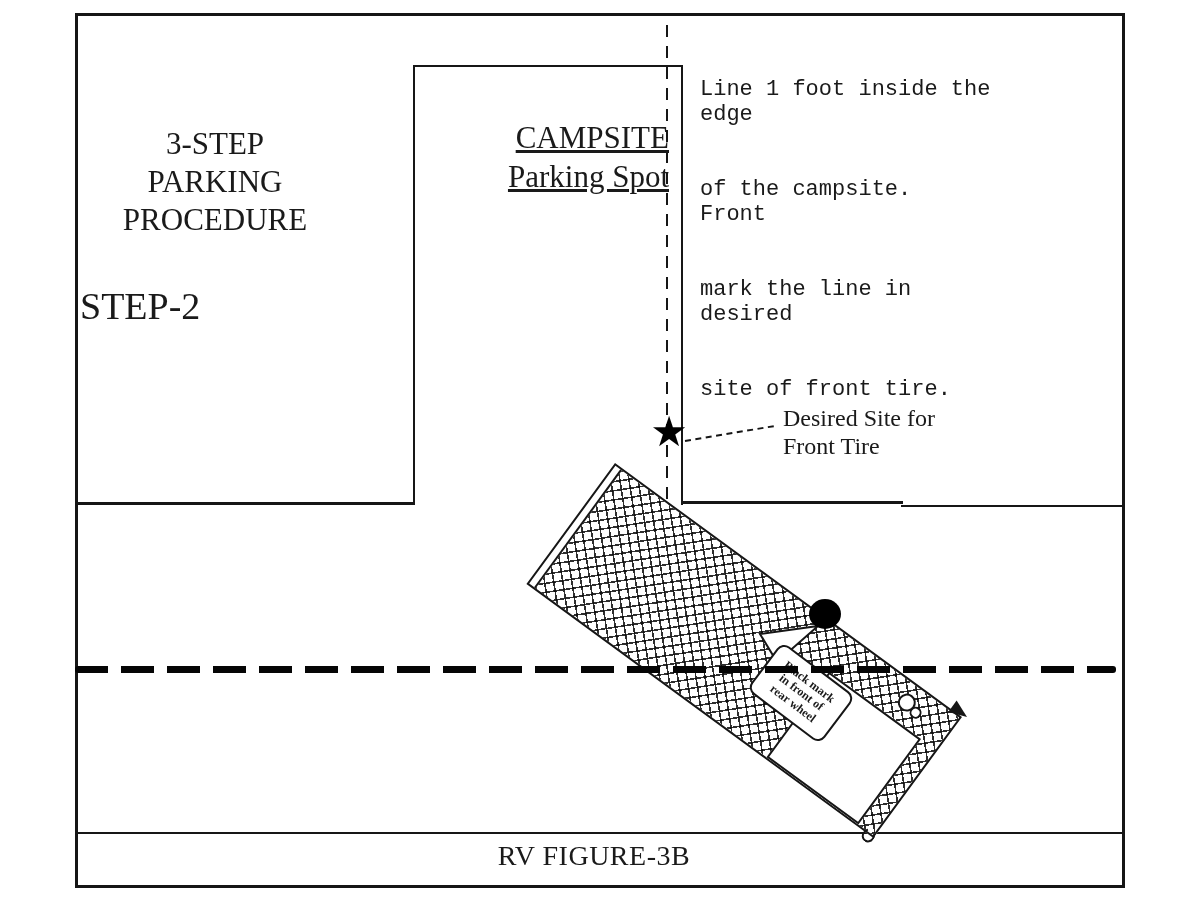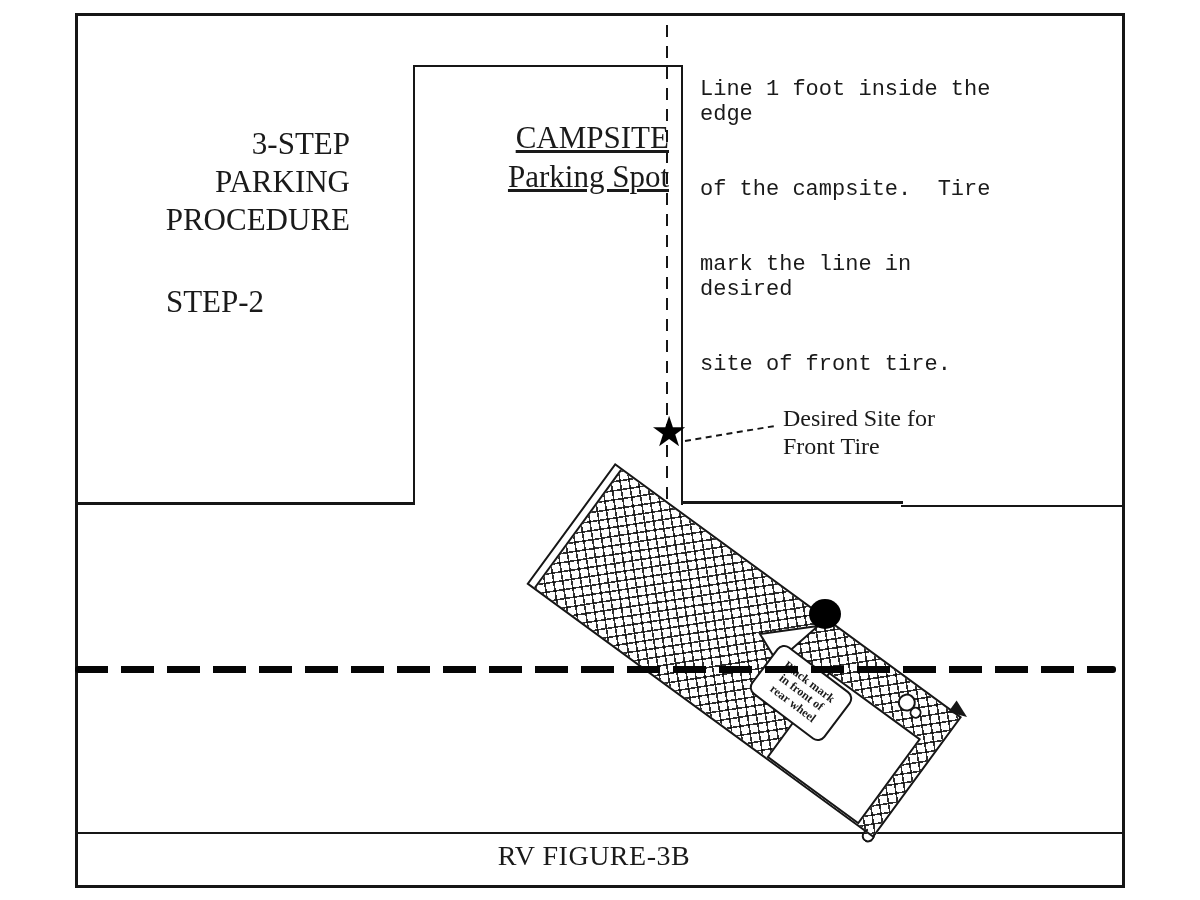--- a/index.html
+++ b/index.html
@@ -27,24 +27,24 @@
   
   .star{left:647px; top:409px; width:44px; height:46px; z-index:7;
     font-family:"DejaVu Sans", sans-serif; font-size:42px; line-height:46px;
     text-align:center; color:#000;}
   .leader{left:685px; top:440px; width:90px; height:0;
     border-top:2px dashed #161616; transform:rotate(-9.5deg);
     transform-origin:left center; z-index:6;}
   .callout{left:783px; top:404px; font-size:24px; line-height:28px; z-index:6;}
 
   
-  .title-block{left:80px; top:125px; width:270px; text-align:right;
+  .title-block{left:80px; top:125px; width:270px; text-align:center;
     font-size:31px; line-height:38px; z-index:2;}
-  .step-label{left:80px; top:284px; width:270px; text-align:center;
-    font-size:31px; z-index:2;}
+  .step-label{left:80px; top:284px; width:270px; text-align:left;
+    font-size:38px; z-index:2;}
   .campsite-label{left:413px; top:118px; width:256px; text-align:right;
     font-size:31px; line-height:39px; z-index:2;text-decoration:underline;}
   .instruction{left:700px; top:27px; width:300px; font-size:22px;
     line-height:25px; z-index:2; white-space:pre-wrap;font-family:Liberation Mono, monospace;}
   .caption{left:75px; top:840px; width:950px; text-align:center;
     font-size:28px; letter-spacing:0.5px; z-index:2;margin-left:44px;}
 
   
   .rv{left:615px; top:463px; width:430px; height:150px;
     transform:rotate(36.2deg); transform-origin:0 0;
@@ -106,21 +106,21 @@
   </div>
   <div class="abs step-label">STEP-2</div>
 
   <div class="abs campsite-label">
     <div>CAMPSITE</div>
     <div>Parking Spot</div>
   </div>
 
   <div class="abs instruction">
     <div>Line 1 foot inside the edge</div>
-    <div>of the campsite.  Tire</div>
+    <div>of the campsite.  Front</div>
     <div>mark the line in desired</div>
     <div>site of front tire.</div>
   </div>
 
   <div class="abs rv">
     <div class="rv-lattice"></div>
     <div class="rv-rear-white"></div>
     <div class="rv-circle rv-c1"></div>
     <div class="rv-circle rv-c2"></div>
     <div class="rv-flag"></div>

